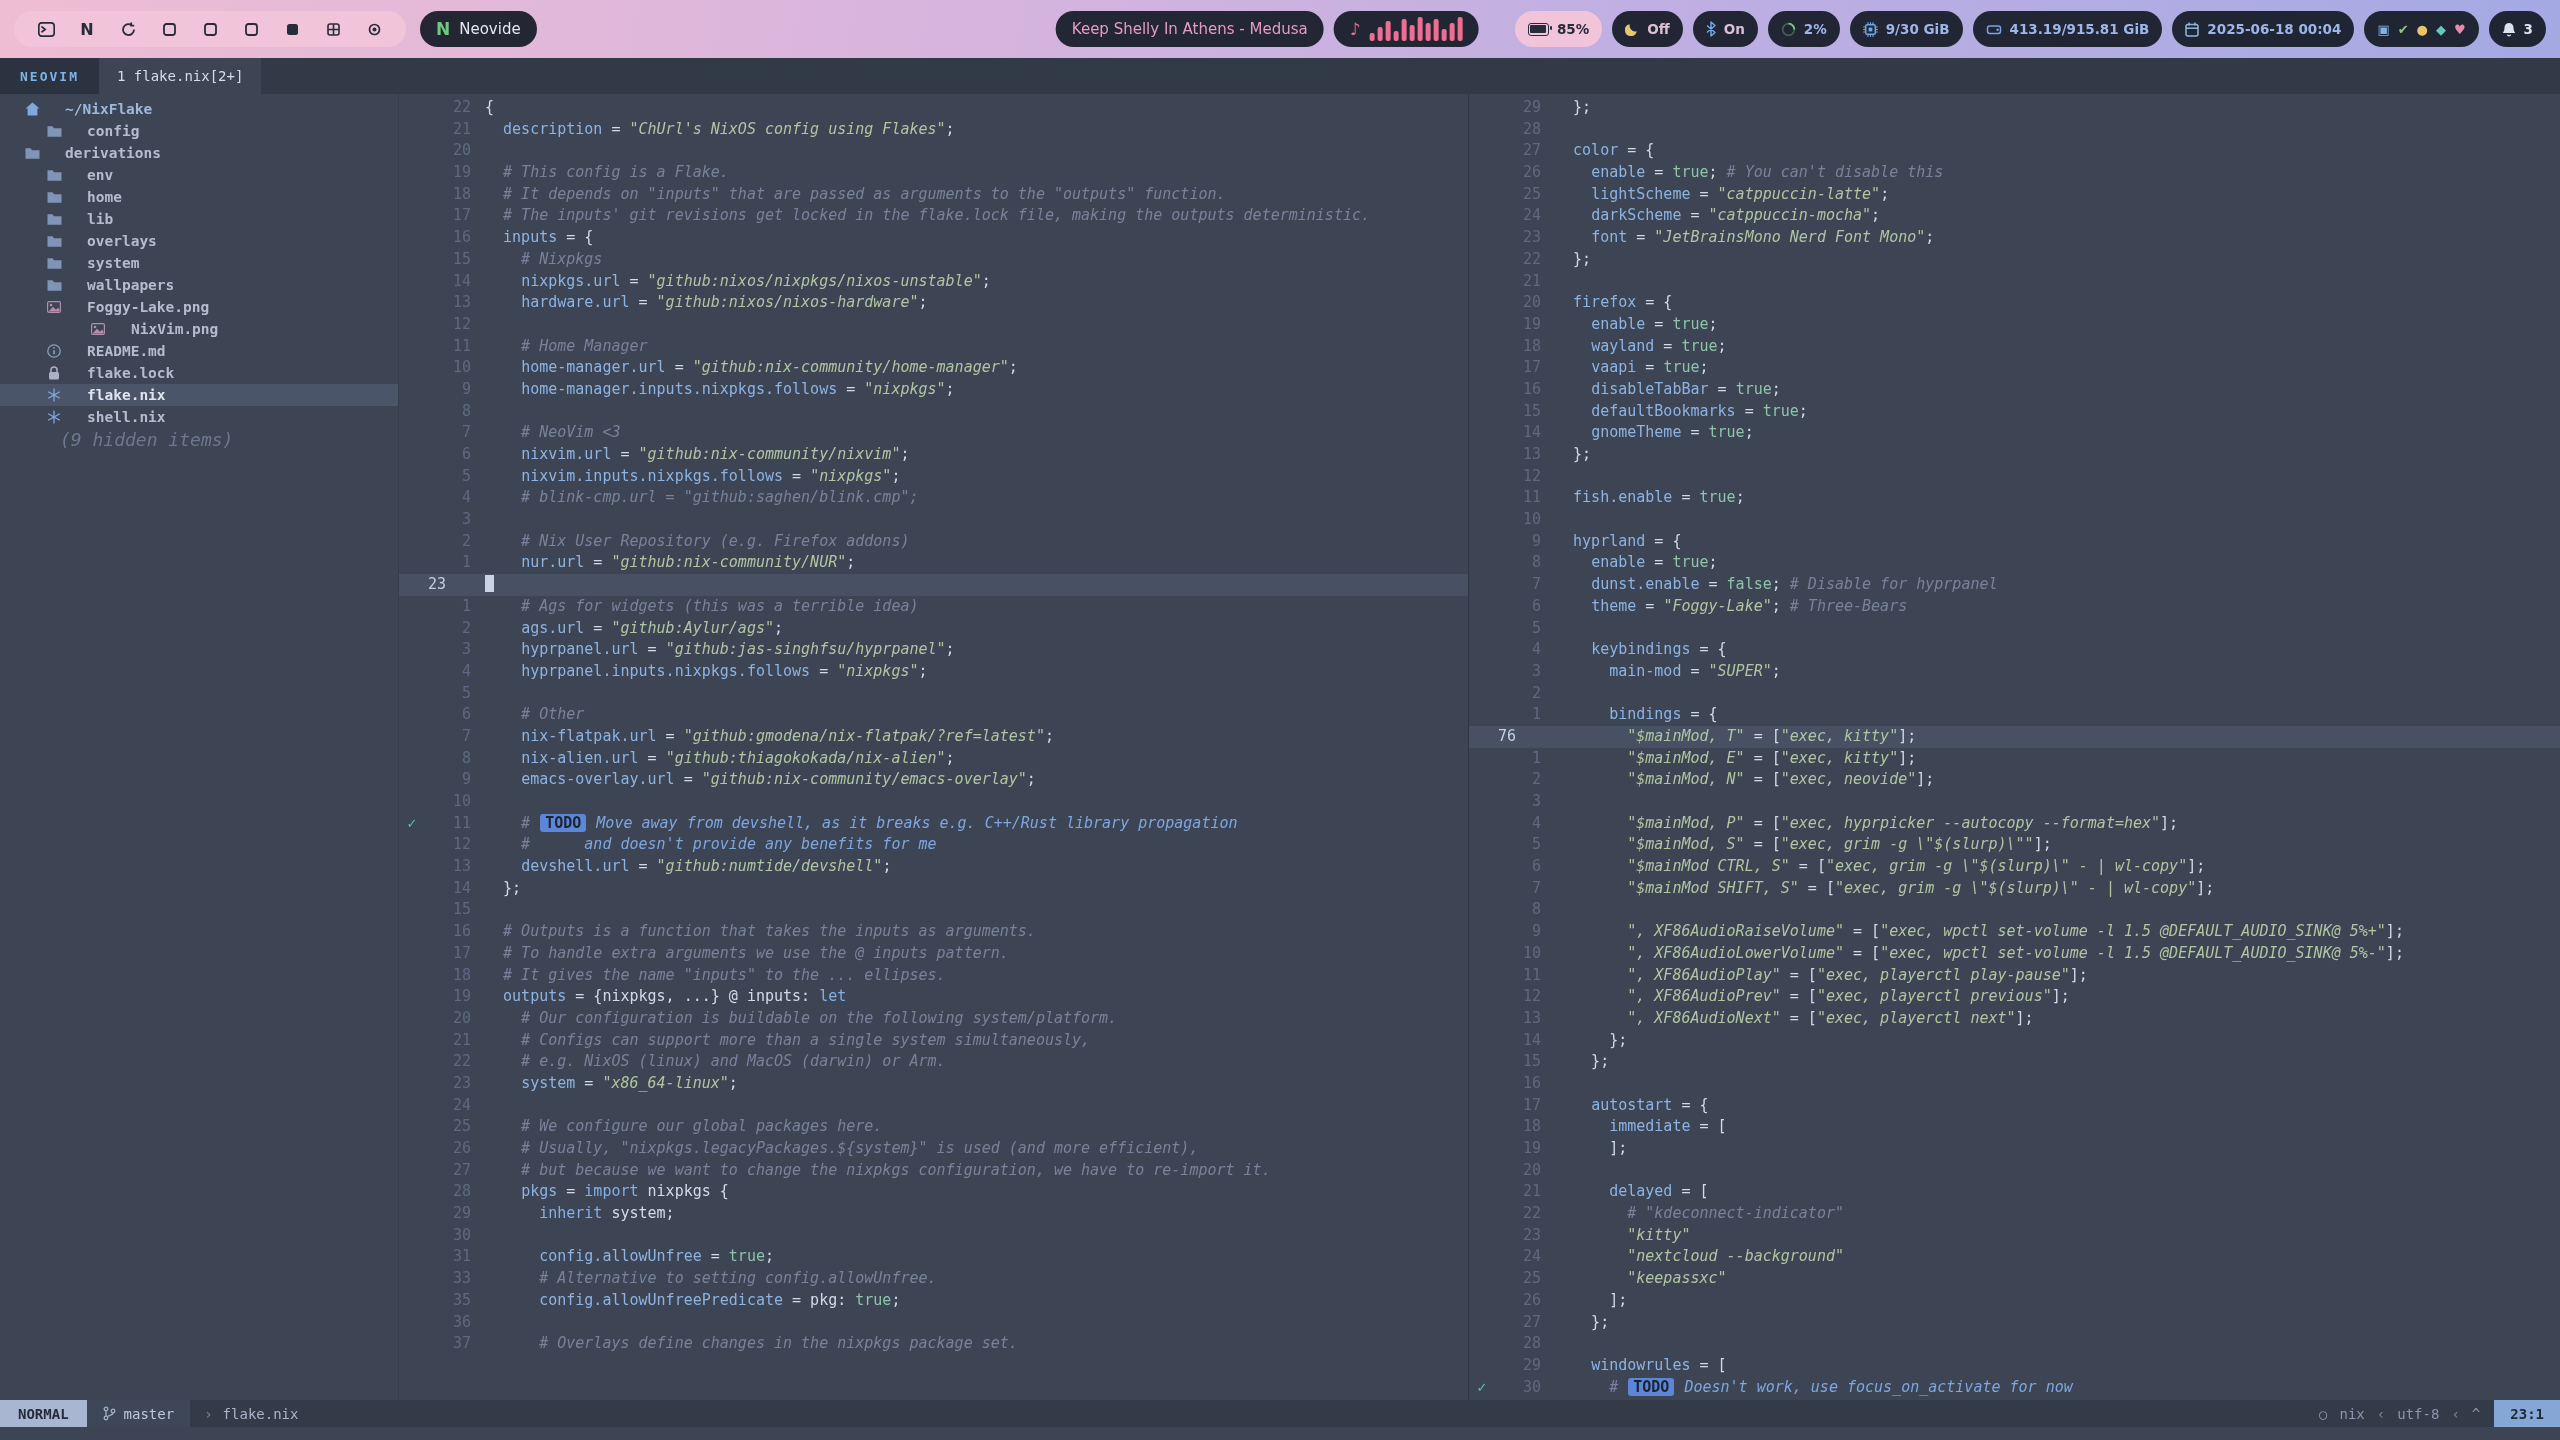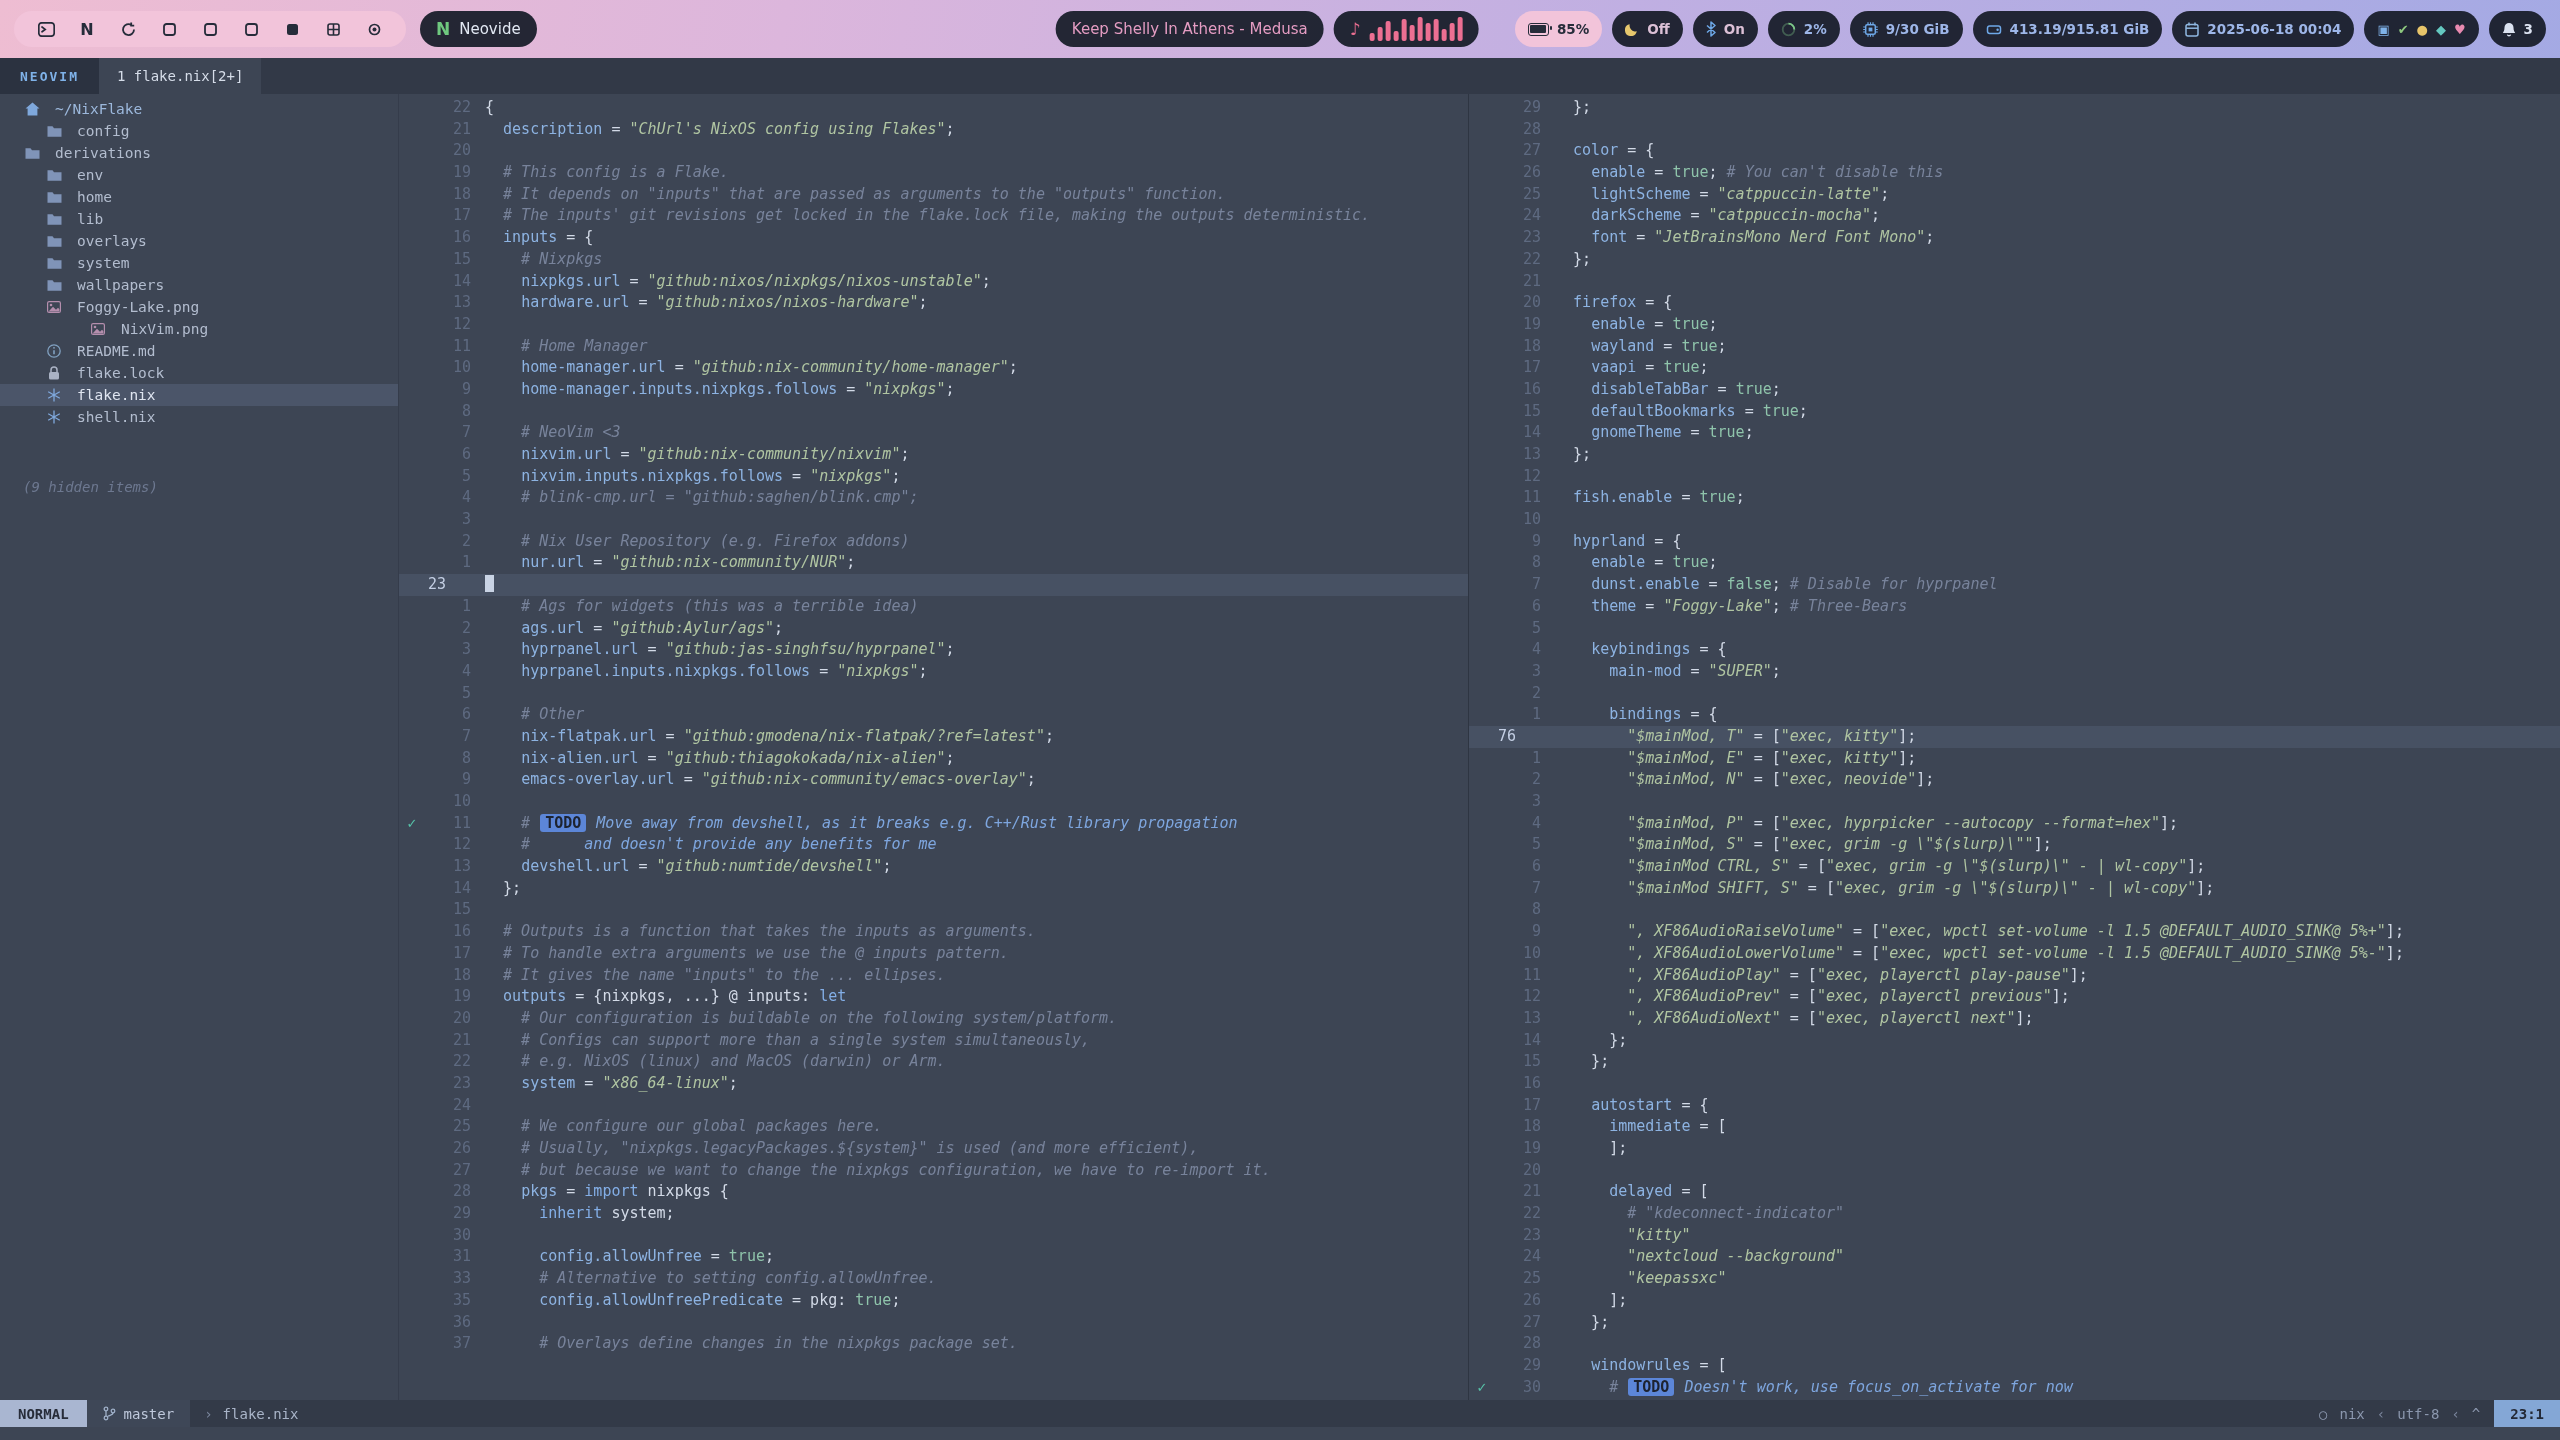--- a/index.html
+++ b/index.html
@@ -33,26 +33,26 @@
   #nvim{position:absolute;top:58px;left:0;width:2560px;height:1382px;background:#3d4554;display:flex;
     flex-direction:column;font-family:"DejaVu Sans Mono",monospace;}
   #tabline{height:36px;background:#323947;display:flex;align-items:stretch;flex:none;}
   .nvlabel{display:flex;align-items:center;padding:0 20px;background:#2b3240;color:#7fb2e8;
     font-weight:bold;font-size:13px;letter-spacing:2px;}
   .tab{display:flex;align-items:center;padding:0 18px;background:#3d4554;color:#d6dde9;font-size:14px;}
   .tabfill{flex:1;}
   #main{flex:1;display:flex;min-height:0;}
   
   #tree{width:398px;flex:none;padding-top:4px;box-sizing:border-box;overflow:hidden;}
-  .titem{height:22px;display:flex;align-items:center;gap:15px;font-size:14.5px;color:#b3bdcf;cursor:default;}
+  .titem{height:22px;display:flex;align-items:center;gap:25px;font-size:14.5px;color:#b3bdcf;cursor:default;font-weight:bold;}
   .titem.root{color:#9cb8dc;}
   .titem.sel{background:#4b5569;color:#dfe5f0;}
   .ticon{display:flex;align-items:center;width:16px;justify-content:center;flex:none;}
-  .thidden{height:22px;display:flex;align-items:center;padding-left:23px;color:#6d7890;
-    font-style:italic;font-size:14px;margin-top:48px;}
+  .thidden{height:22px;display:flex;align-items:center;padding-left:60px;color:#6d7890;
+    font-style:italic;font-size:18px;}
   
   .ed{padding-top:3px;overflow:hidden;box-sizing:border-box;}
   #edleft{width:1070px;flex:none;border-left:1px solid #353c4b;}
   #edright{flex:1;border-left:1px solid #2e3542;}
   .eline{display:flex;height:21.7px;line-height:21.7px;font-size:15px;white-space:pre;}
   .eline.cur{background:rgba(134,154,192,.14);}
   .sgn{width:26px;flex:none;text-align:center;color:#56c2a8;font-size:13px;font-family:"DejaVu Sans",sans-serif;}
   .lnum{width:46px;flex:none;text-align:right;padding-right:14px;color:#5e6a81;box-sizing:content-box;}
   .lnum.lcur{text-align:left;padding-left:3px;padding-right:0;width:57px;color:#c4cfe4;}
   .ltxt{white-space:pre;}

